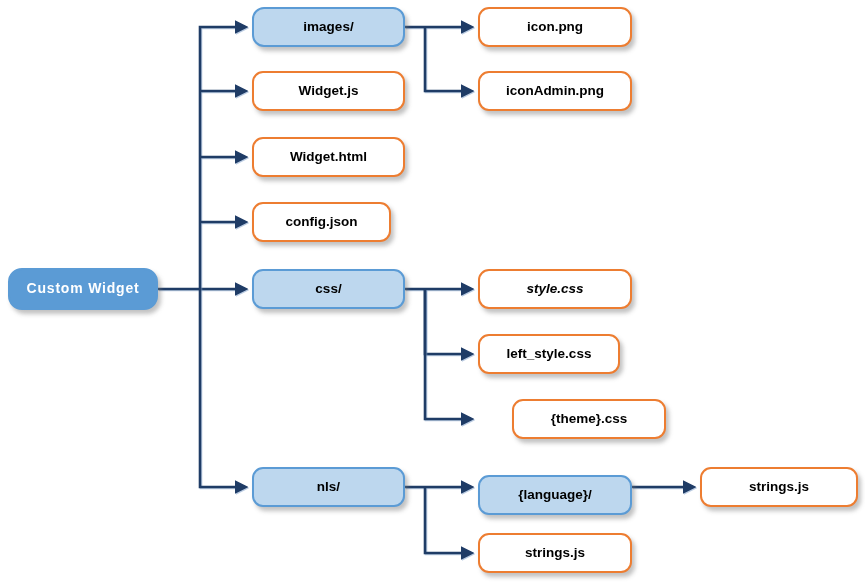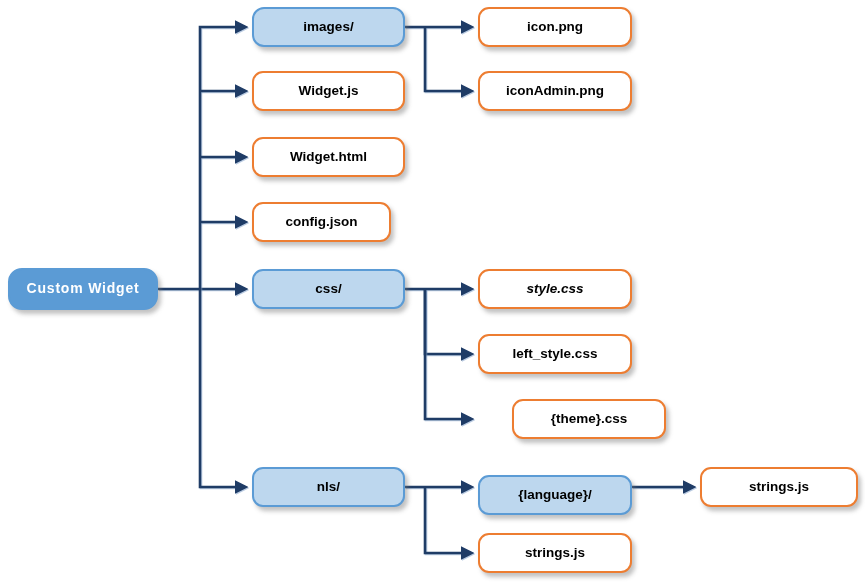--- a/index.html
+++ b/index.html
@@ -112,21 +112,21 @@
       </div>
       <div class="node file" style="left: 478px; top: 7px; width: 154px; height: 40px;">
         <span class="node-label">icon.png</span>
       </div>
       <div class="node file" style="left: 478px; top: 71px; width: 154px; height: 40px;">
         <span class="node-label">iconAdmin.png</span>
       </div>
       <div class="node file" style="left: 478px; top: 269px; width: 154px; height: 40px; font-style: italic;">
         <span class="node-label">style.css</span>
       </div>
-      <div class="node file" style="left: 478px; top: 334px; width: 154px; height: 40px;">
+      <div class="node file" style="left: 478px; top: 334px; width: 142px; height: 40px;">
         <span class="node-label">left_style.css</span>
       </div>
       <div class="node file" style="left: 478px; top: 399px; width: 154px; height: 40px; margin-left: 34px;">
         <span class="node-label">{theme}.css</span>
       </div>
       <div class="node folder" style="left: 478px; top: 467px; width: 154px; height: 40px; margin-top: 8px;">
         <span class="node-label">{language}/</span>
       </div>
       <div class="node file" style="left: 478px; top: 533px; width: 154px; height: 40px;">
         <span class="node-label">strings.js</span>

